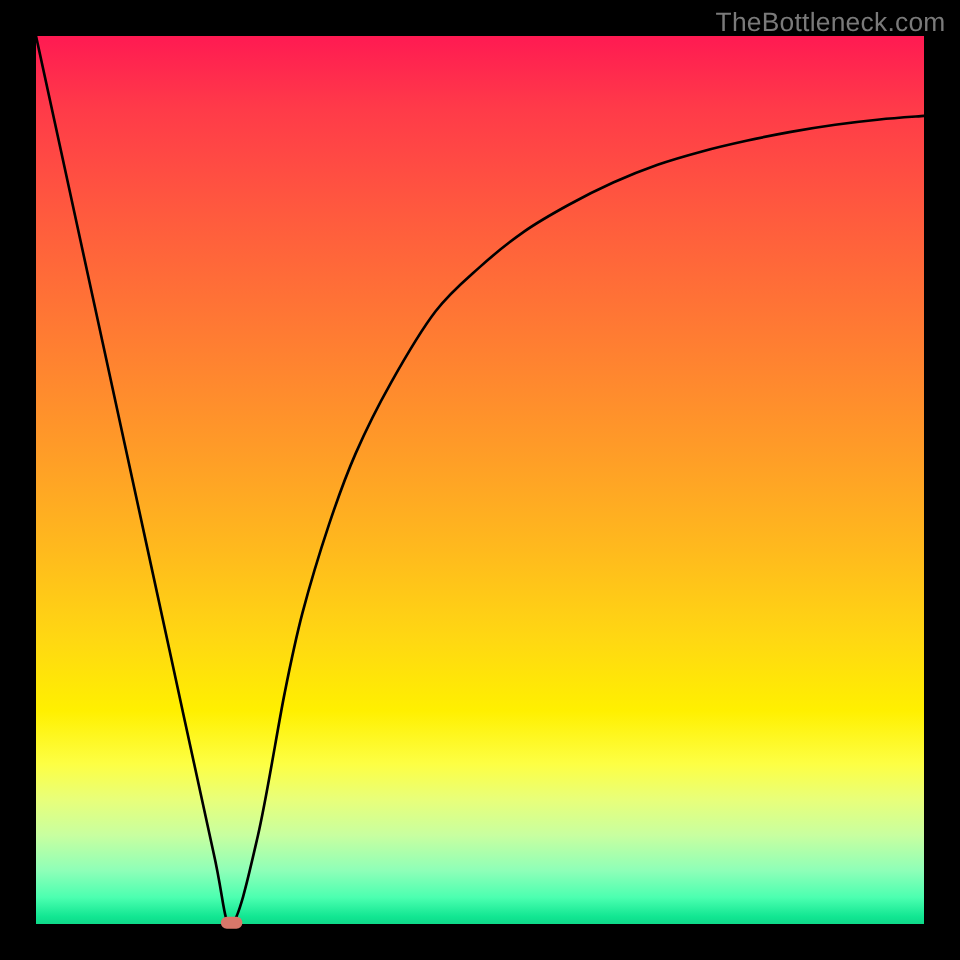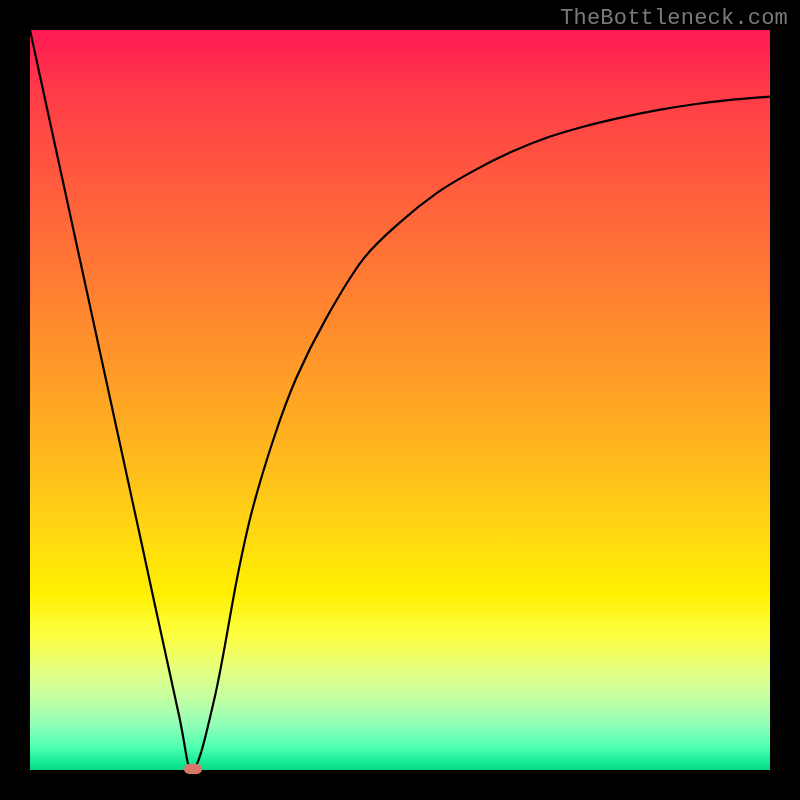--- a/index.html
+++ b/index.html
@@ -11,21 +11,20 @@
     overflow: hidden;
     font-family: Arial, Helvetica, sans-serif;
   }
   .frame {
     position: absolute;
     left: 0;
     top: 0;
     width: 800px;
     height: 736px;
     background: #000;
-    font-family: Liberation Mono, monospace;
   }
   .plot {
     position: absolute;
     left: 30px;
     top: 30px;
     width: 740px;
     height: 740px;
     
     background: linear-gradient(to bottom,
       #ff1a52 0%,

